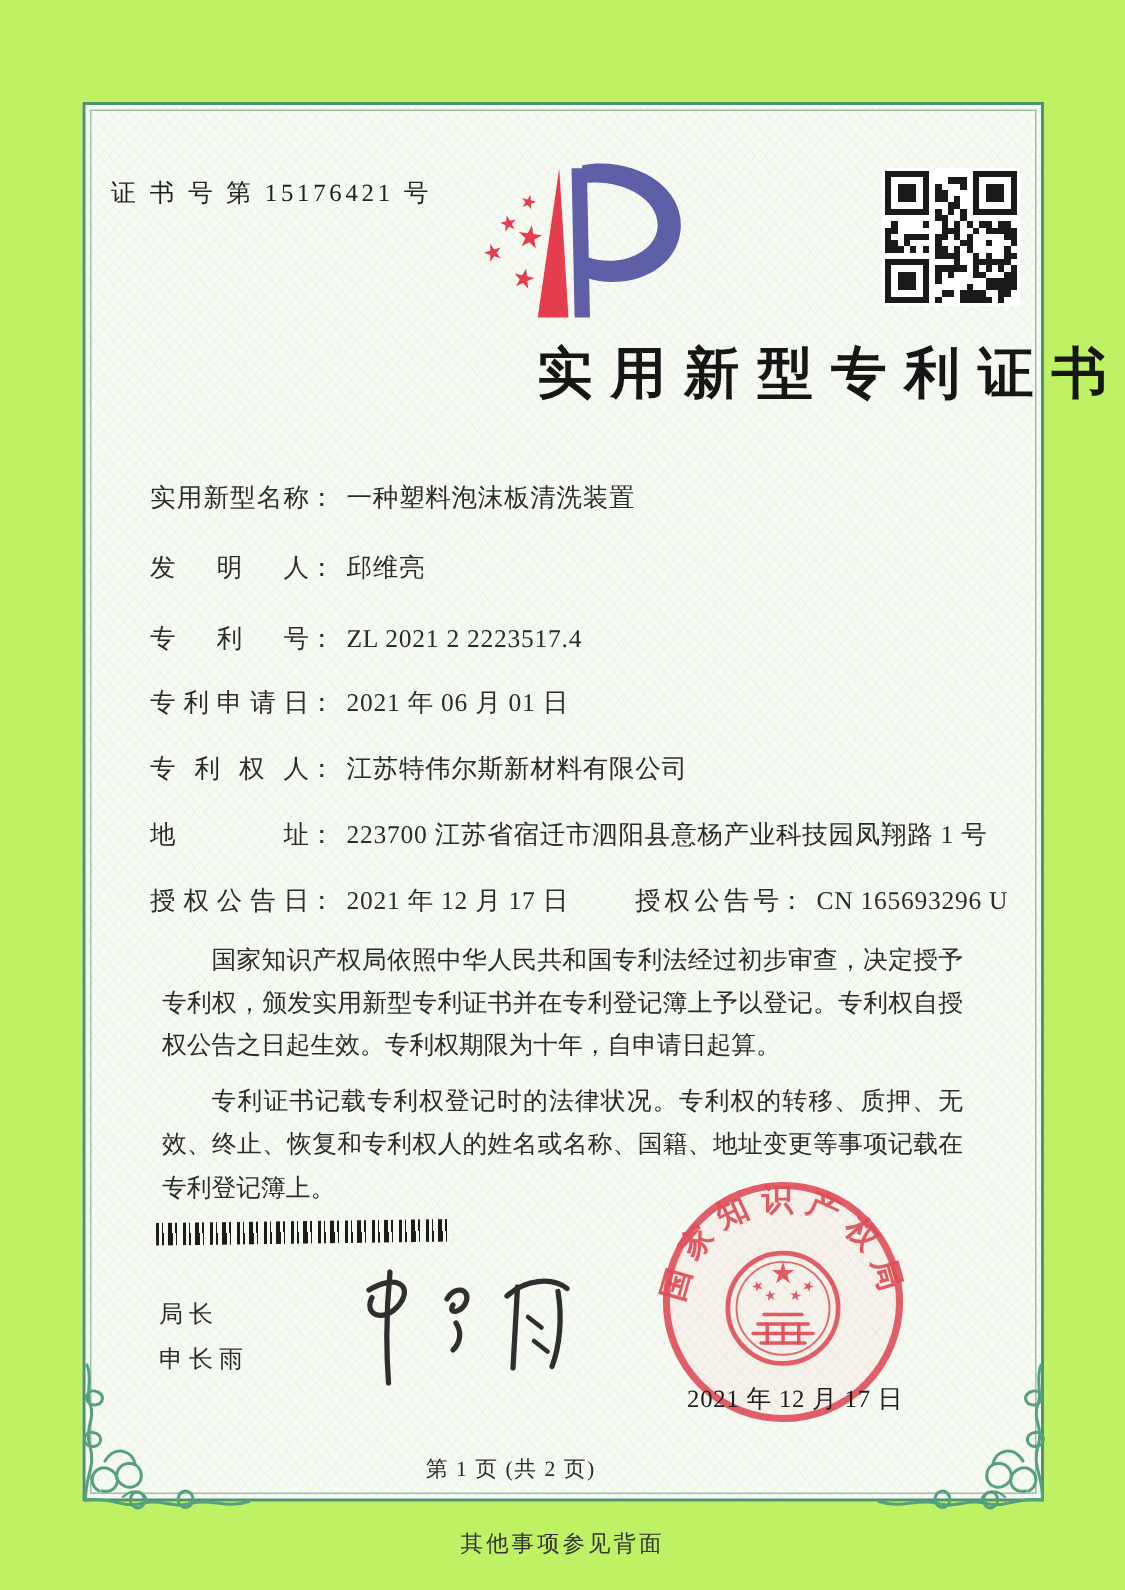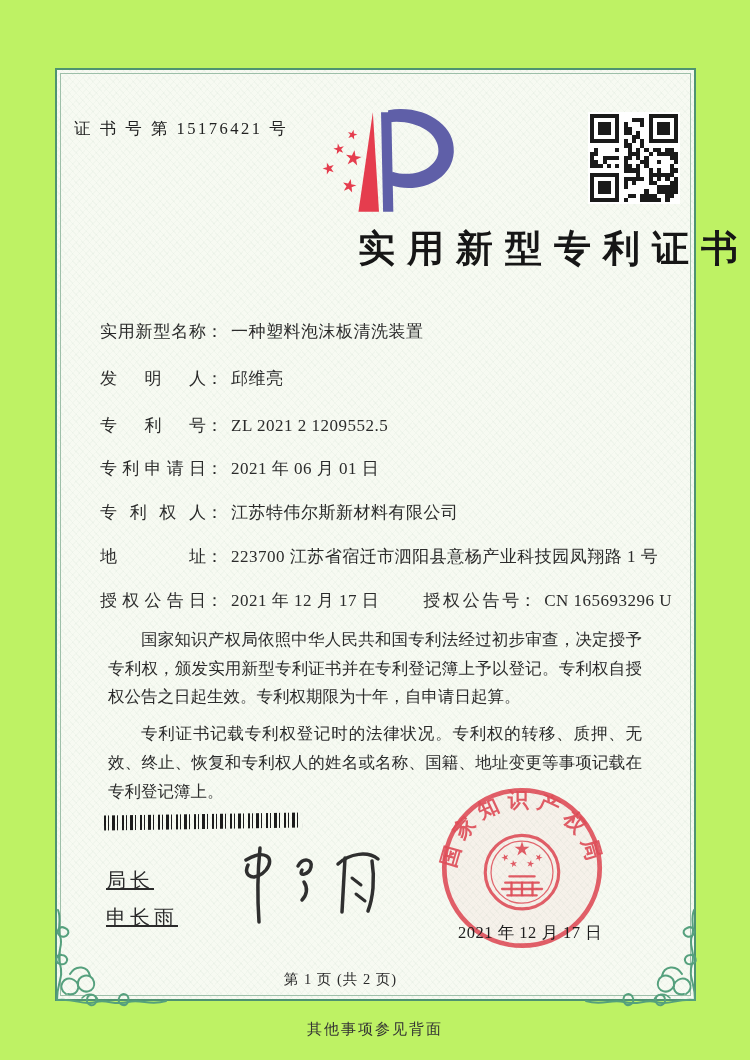--- a/index.html
+++ b/index.html
@@ -46,21 +46,21 @@
     text-align:justify;}
   .bodytext p{margin:8px;text-indent:2em;}
 
   .barcode{left:104px;top:814px;width:198px;height:15px;transform:rotate(-.8deg);
     background:repeating-linear-gradient(90deg,
       #1c1c1c 0 2px, transparent 2px 4px,
       #1c1c1c 4px 5px, transparent 5px 8px,
       #1c1c1c 8px 11px, transparent 11px 13px,
       #1c1c1c 13px 14px, transparent 14px 18px);}
 
-  .officer{left:106px;top:862px;font-size:20px;letter-spacing:4px;line-height:1.85;text-decoration:underline;}
+  .officer{left:106px;top:862px;font-size:16px;letter-spacing:4px;line-height:1.85;}
   .signature{left:198px;top:836px;width:214px;height:96px;}
 
   .seal{left:438px;top:784px;width:168px;height:168px;mix-blend-mode:multiply;}
   .sealdate{left:458px;top:922px;width:170px;font-size:16.5px;letter-spacing:.5px;
     color:#1d1d1d;z-index:6;}
 
   .pagenum{left:0;top:970px;width:681px;text-align:center;font-size:14.5px;
     letter-spacing:1px;z-index:6;}
   .backnote{left:0;top:1020px;width:750px;text-align:center;font-size:15px;
     letter-spacing:2px;color:#333;}
@@ -265,21 +265,21 @@
 
   <div class="abs title">实用新型专利证书</div>
 
   <div class="abs frow" style="top:320px">
     <span class="flabel">实用新型名称</span><span class="fcolon">：</span><span class="fvalue">一种塑料泡沫板清洗装置</span>
   </div>
   <div class="abs frow" style="top:367px">
     <span class="flabel">发明人</span><span class="fcolon">：</span><span class="fvalue">邱维亮</span>
   </div>
   <div class="abs frow" style="top:414px">
-    <span class="flabel">专利号</span><span class="fcolon">：</span><span class="fvalue">ZL 2021 2 1209552.5</span>
+    <span class="flabel">专利号</span><span class="fcolon">：</span><span class="fvalue">ZL 2021 2 2223517.4</span>
   </div>
   <div class="abs frow" style="top:457px">
     <span class="flabel">专利申请日</span><span class="fcolon">：</span><span class="fvalue">2021 年 06 月 01 日</span>
   </div>
   <div class="abs frow" style="top:501px">
     <span class="flabel">专利权人</span><span class="fcolon">：</span><span class="fvalue">江苏特伟尔斯新材料有限公司</span>
   </div>
   <div class="abs frow" style="top:545px">
     <span class="flabel">地址</span><span class="fcolon">：</span><span class="fvalue">223700 江苏省宿迁市泗阳县意杨产业科技园凤翔路 1 号</span>
   </div>

